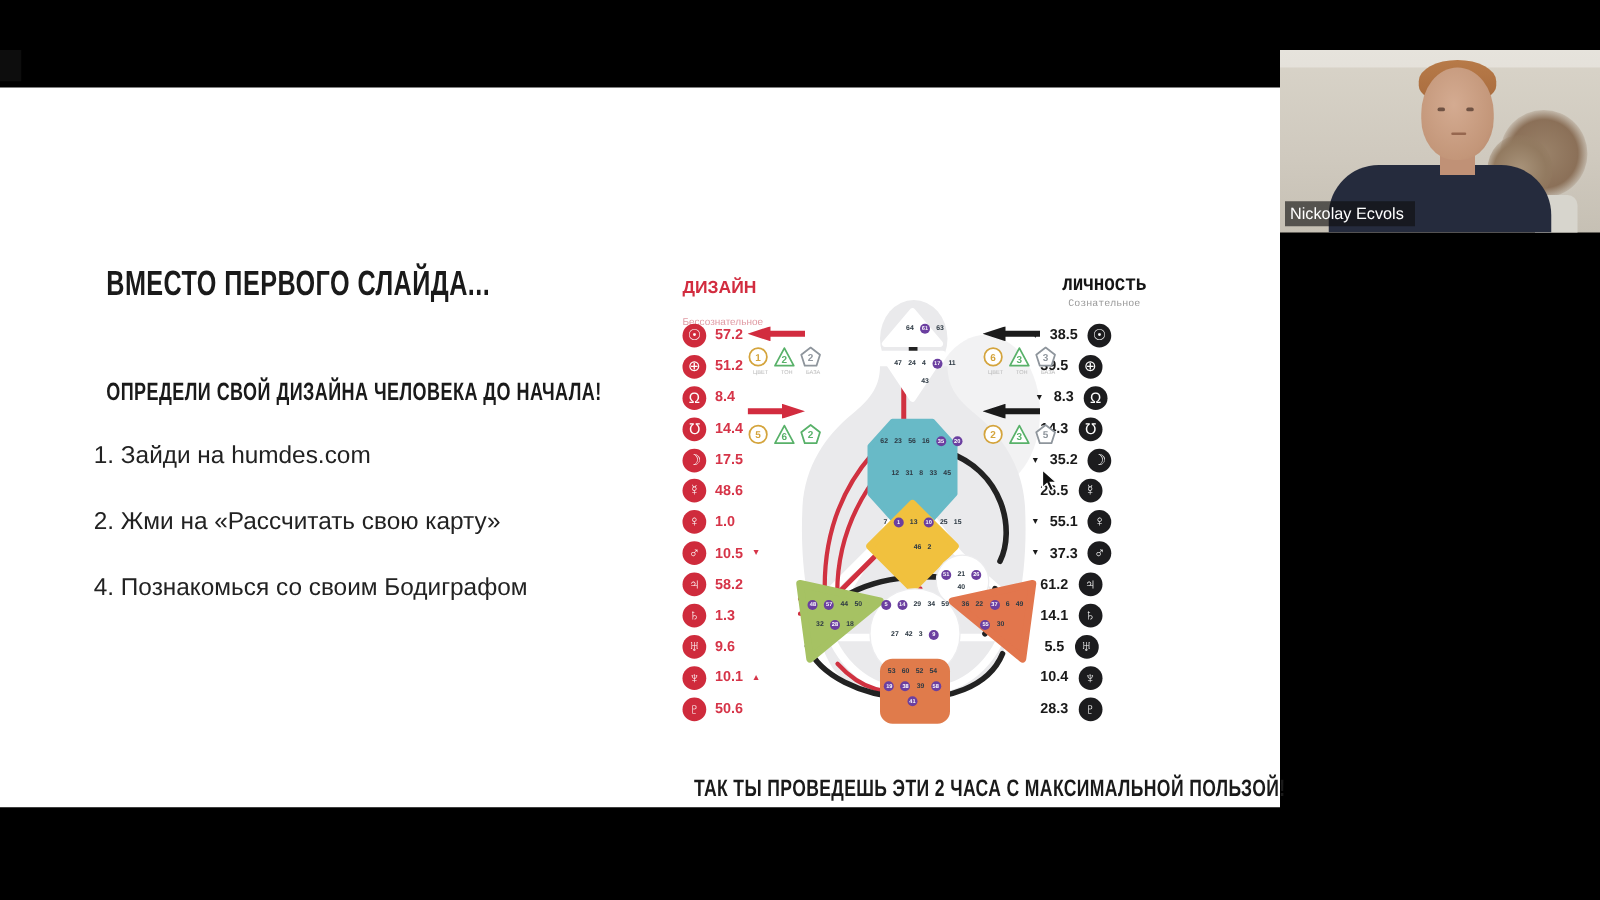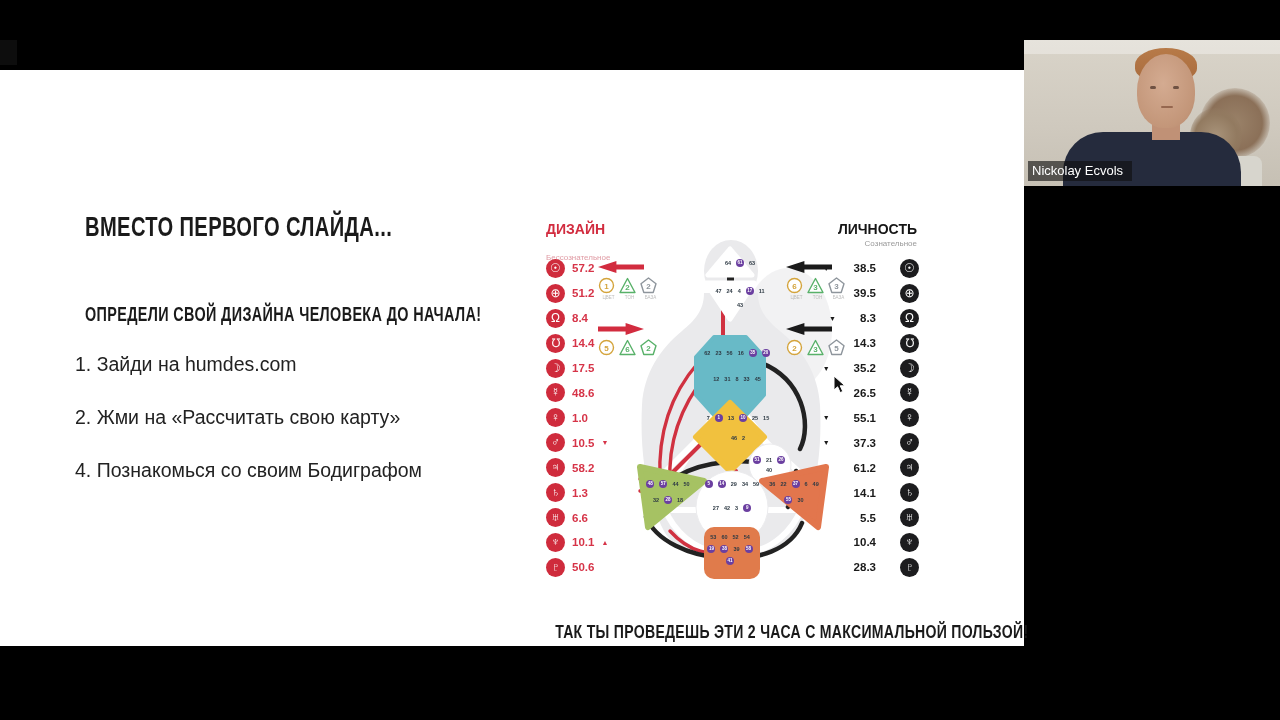--- a/index.html
+++ b/index.html
@@ -43,29 +43,29 @@
   .tb-pencil{font-size:21px;color:#8f8f8f;line-height:20px;}
   .tb-notes{width:21px;height:16px;background:#8f8f8f;border-radius:2px;position:relative;}
   .tb-notes span{position:absolute;left:4px;right:4px;top:4px;height:2px;background:#fff;
      box-shadow:0 4px 0 #fff;}
 
   
   .chart-panel{position:absolute;left:540px;top:145px;width:385px;height:372px;}
   .hdr-design{position:absolute;left:6px;top:6px;}
   .hdr-design .t{font-size:14px;font-weight:bold;color:#d22c3f;}
   .hdr-design .s{font-size:8px;color:#e09ba4;margin-top:16px;}
-  .hdr-pers{position:absolute;right:8px;top:6px;text-align:right;}
+  .hdr-pers{position:absolute;right:8px;top:6px;text-align:center;font-family:Liberation Mono, monospace;}
   .hdr-pers .t{font-size:14px;font-weight:bold;color:#151515;}
   .hdr-pers .s{font-size:8px;color:#9a9a9a;margin-top:2px;}
 
   .pcol{position:absolute;top:41px;display:flex;flex-direction:column;}
   .design-col{left:6px;}
   .pers-col{right:6px;width:124px;}
   .prow{height:24.92px;display:flex;align-items:center;gap:7px;}
-  .pers-col .prow{justify-content:flex-end;gap:24px;}
+  .pers-col .prow{justify-content:center;gap:8px;}
   .picon{width:19px;height:19px;border-radius:50%;display:flex;align-items:center;
          justify-content:center;font-size:12px;line-height:19px;flex:0 0 auto;}
   .design-col .picon{background:#cf2b3c;color:#fff;}
   .pers-col .picon{background:#1c1c1e;color:#fff;}
   .pval{font-size:11.5px;font-weight:bold;}
   .design-col .pval{color:#d63448;}
   .pers-col .pval{color:#1a1a1a;}
   .pmark{font-size:7px;}
   .design-col .pmark{color:#d63448;}
   .pers-col .pmark{color:#1a1a1a;}
@@ -249,21 +249,21 @@
           <div class="prow">
             <span class="picon">♃</span>
             <span class="pval">58.2</span>
           </div>
           <div class="prow">
             <span class="picon">♄</span>
             <span class="pval">1.3</span>
           </div>
           <div class="prow">
             <span class="picon">♅</span>
-            <span class="pval">6.6</span>
+            <span class="pval">9.6</span>
           </div>
           <div class="prow">
             <span class="picon">♆</span>
             <span class="pval">10.1</span>
             <span class="pmark">▲</span>
           </div>
           <div class="prow">
             <span class="picon">♇</span>
             <span class="pval">50.6</span>
           </div>

